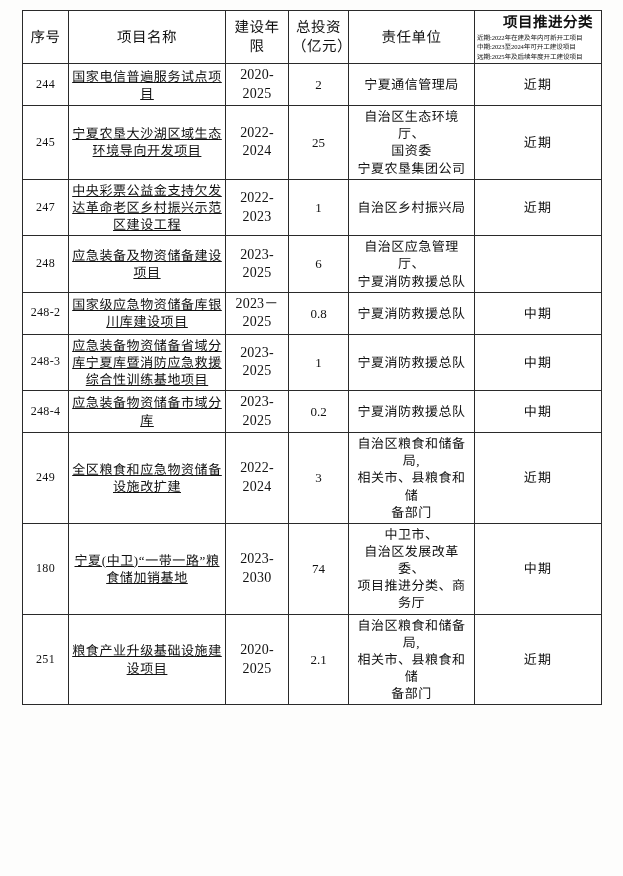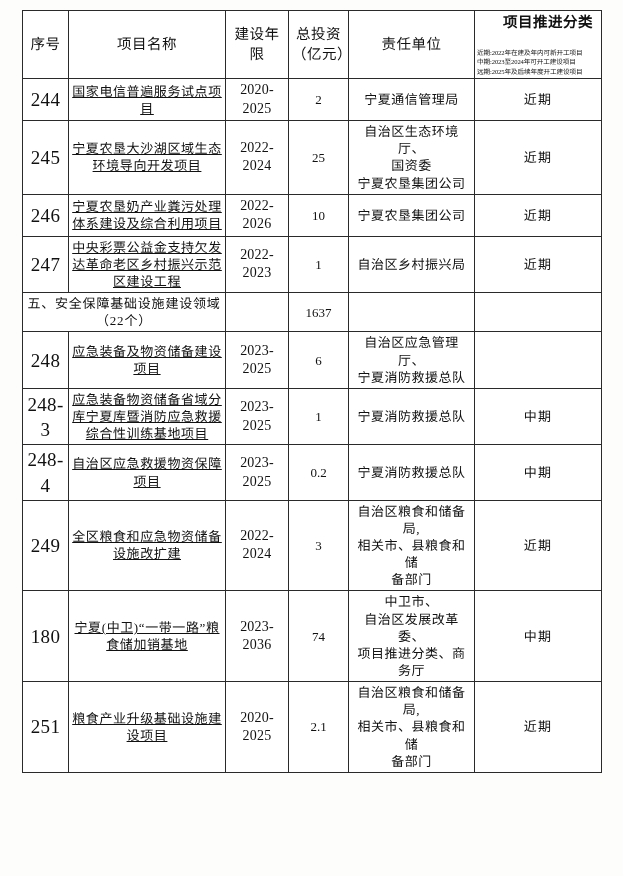--- a/index.html
+++ b/index.html
@@ -55,21 +55,21 @@
     padding-bottom: 4px;
   }
   thead th.class-head {
     padding: 2px 1px 2px 1px;
   }
   .class-head-title {
     font-size: 14.5px;
     font-weight: bold;
     letter-spacing: 0.5px;
     display: block;
-    margin-bottom: 16px;
+    margin-bottom: 1px;
     padding-left: 20px;
   }
   .class-head-note {
     display: block;
     font-size: 6.6px;
     font-weight: normal;
     line-height: 1.42;
     letter-spacing: -0.1px;
     white-space: nowrap;
     text-align: left;
@@ -77,21 +77,21 @@
   }
   .invest-head {
     line-height: 1.15;
   }
   .invest-head span { display: block; }
 
   tbody td {
     font-size: 13px;
   }
   td.seq {
-    font-size: 19px;
+    font-size: 12px;
     letter-spacing: 0.3px;
   }
   td.name {
     text-align: left;
     padding-left: 5px;
     padding-right: 4px;
     letter-spacing: 0.6px;
     text-decoration: underline;
   }
   td.years {
@@ -176,85 +176,75 @@
           </td>
           <td class="invest">25</td>
           <td class="unit">
             <div>自治区生态环境厅、</div>
             <div>国资委</div>
             <div>宁夏农垦集团公司</div>
           </td>
           <td class="cls">近期</td>
         </tr>
         <tr>
-          <td class="seq">246</td>
-          <td class="name">宁夏农垦奶产业粪污处理体系建设及综合利用项目</td>
-          <td class="years">
-            <span>2022-</span>
-            <span>2026</span>
-          </td>
-          <td class="invest">10</td>
-          <td class="unit">
-            <div>宁夏农垦集团公司</div>
-          </td>
-          <td class="cls">近期</td>
-        </tr>
-        <tr>
           <td class="seq">247</td>
           <td class="name">中央彩票公益金支持欠发达革命老区乡村振兴示范区建设工程</td>
           <td class="years">
             <span>2022-</span>
             <span>2023</span>
           </td>
           <td class="invest">1</td>
           <td class="unit">
             <div>自治区乡村振兴局</div>
           </td>
           <td class="cls">近期</td>
         </tr>
         <tr>
-          <td class="section" colspan="2">
-            <div>五、安全保障基础设施建设领域</div>
-            <div>（22个）</div>
-          </td>
-          <td class="years empty"></td>
-          <td class="invest">1637</td>
-          <td class="unit empty"></td>
-          <td class="cls empty"></td>
-        </tr>
-        <tr>
           <td class="seq">248</td>
           <td class="name">应急装备及物资储备建设项目</td>
           <td class="years">
             <span>2023-</span>
             <span>2025</span>
           </td>
           <td class="invest">6</td>
           <td class="unit">
             <div>自治区应急管理厅、</div>
             <div>宁夏消防救援总队</div>
           </td>
           <td class="cls"></td>
         </tr>
         <tr>
+          <td class="seq">248-2</td>
+          <td class="name">国家级应急物资储备库银川库建设项目</td>
+          <td class="years">
+            <span>2023－</span>
+            <span>2025</span>
+          </td>
+          <td class="invest">0.8</td>
+          <td class="unit">
+            <div>宁夏消防救援总队</div>
+          </td>
+          <td class="cls">中期</td>
+        </tr>
+        <tr>
           <td class="seq">248-3</td>
           <td class="name">应急装备物资储备省域分库宁夏库暨消防应急救援综合性训练基地项目</td>
           <td class="years">
             <span>2023-</span>
             <span>2025</span>
           </td>
           <td class="invest">1</td>
           <td class="unit">
             <div>宁夏消防救援总队</div>
           </td>
           <td class="cls">中期</td>
         </tr>
         <tr>
           <td class="seq">248-4</td>
-          <td class="name">自治区应急救援物资保障项目</td>
+          <td class="name">应急装备物资储备市域分库</td>
           <td class="years">
             <span>2023-</span>
             <span>2025</span>
           </td>
           <td class="invest">0.2</td>
           <td class="unit">
             <div>宁夏消防救援总队</div>
           </td>
           <td class="cls">中期</td>
         </tr>
@@ -271,21 +261,21 @@
             <div>相关市、县粮食和储</div>
             <div>备部门</div>
           </td>
           <td class="cls">近期</td>
         </tr>
         <tr>
           <td class="seq">180</td>
           <td class="name">宁夏(中卫)“一带一路”粮食储加销基地</td>
           <td class="years">
             <span>2023-</span>
-            <span>2036</span>
+            <span>2030</span>
           </td>
           <td class="invest">74</td>
           <td class="unit">
             <div>中卫市、</div>
             <div>自治区发展改革委、</div>
             <div>项目推进分类、商务厅</div>
           </td>
           <td class="cls">中期</td>
         </tr>
         <tr>

